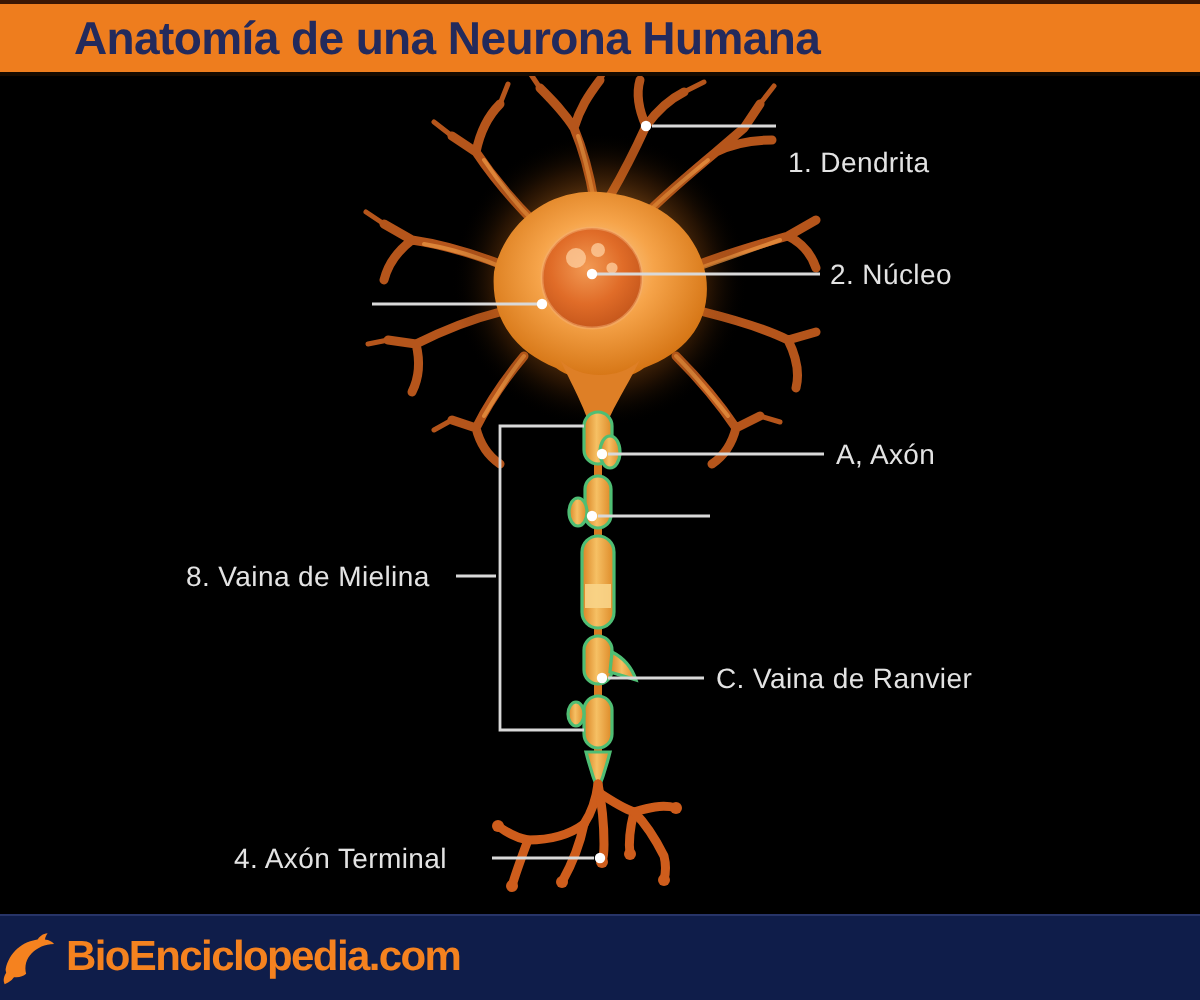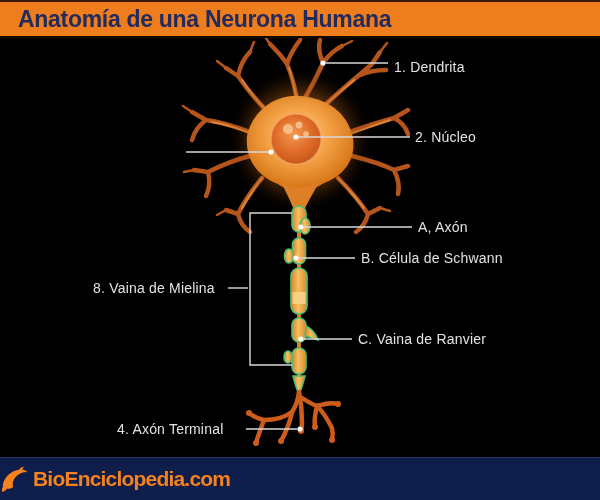--- a/index.html
+++ b/index.html
@@ -13,21 +13,21 @@
     background:var(--canvas-bg);
     font-family:"Liberation Sans","DejaVu Sans",sans-serif;
   }
   .header{
     position:absolute;left:0;top:0;width:600px;height:38px;
     background:var(--header-bg);
     border-top:2px solid #3c1704;border-bottom:2px solid #150a00;
     box-sizing:border-box;
   }
   .header .title{
-    display:block;padding-left:18px;line-height:34px;
+    display:block;padding-left:37px;line-height:34px;
     font-size:23px;font-weight:bold;color:var(--header-text);
     letter-spacing:-0.3px;
   }
   .art{position:absolute;left:0;top:0;width:600px;height:500px;}
   .lbl{
     position:absolute;color:var(--label-text);font-size:14px;
     letter-spacing:0.2px;white-space:nowrap;transform:translateY(-50%);
   }
   .lbl.two-line{transform:none;line-height:18px;}
   .footer{
@@ -160,24 +160,23 @@
       <circle cx="296" cy="258" r="2.6"></circle>
       <circle cx="301" cy="339" r="2.6"></circle>
       <circle cx="300" cy="429" r="2.6"></circle>
     </g>
   </svg>
 
   <div class="header">
     <span class="title">Anatomía de una Neurona Humana</span>
   </div>
 
-  <div class="lbl" style="left:394px;top:67px">1. Dendrita</div>
+  <div class="lbl" style="left:394px;top:81px">1. Dendrita</div>
   <div class="lbl" style="left:415px;top:137px">2. Núcleo</div>
   <div class="lbl" style="left:418px;top:227px">A, Axón</div>
-  <div class="lbl" style="left:361px;top:258px">B. Célula de Schwann</div>
   <div class="lbl" style="left:93px;top:288px">8. Vaina de Mielina</div>
   <div class="lbl" style="left:358px;top:339px">C. Vaina de Ranvier</div>
   <div class="lbl" style="left:117px;top:429px">4. Axón Terminal</div>
 
   <div class="footer">
     <span style="display:inline-flex">
       <svg width="28" height="28" viewBox="0 0 30 30">
         <path fill="var(--brand-orange)" d="M3,21 C5,12 12,6 21,5 C25,4.6 28,6 29,7.5 C24,7.5 20,9.5 17,12.5 C14,15.5 13,19.5 14,23.5 C12,25.5 8,26 5,24.5 C3.5,23.7 3,22.5 3,21 Z"></path>
         <path fill="var(--brand-orange)" d="M4,22 C2,24.5 1.5,27 2.5,29 C5.5,28 7.5,26 8.5,23.5 C7,24 5.5,23.5 4,22 Z"></path>
         <path fill="var(--brand-orange)" d="M20,5.5 C21,3.5 23,2 25.5,1.8 C24.5,3.3 24,4.6 24,6 C22.7,5.5 21.4,5.4 20,5.5 Z"></path>

